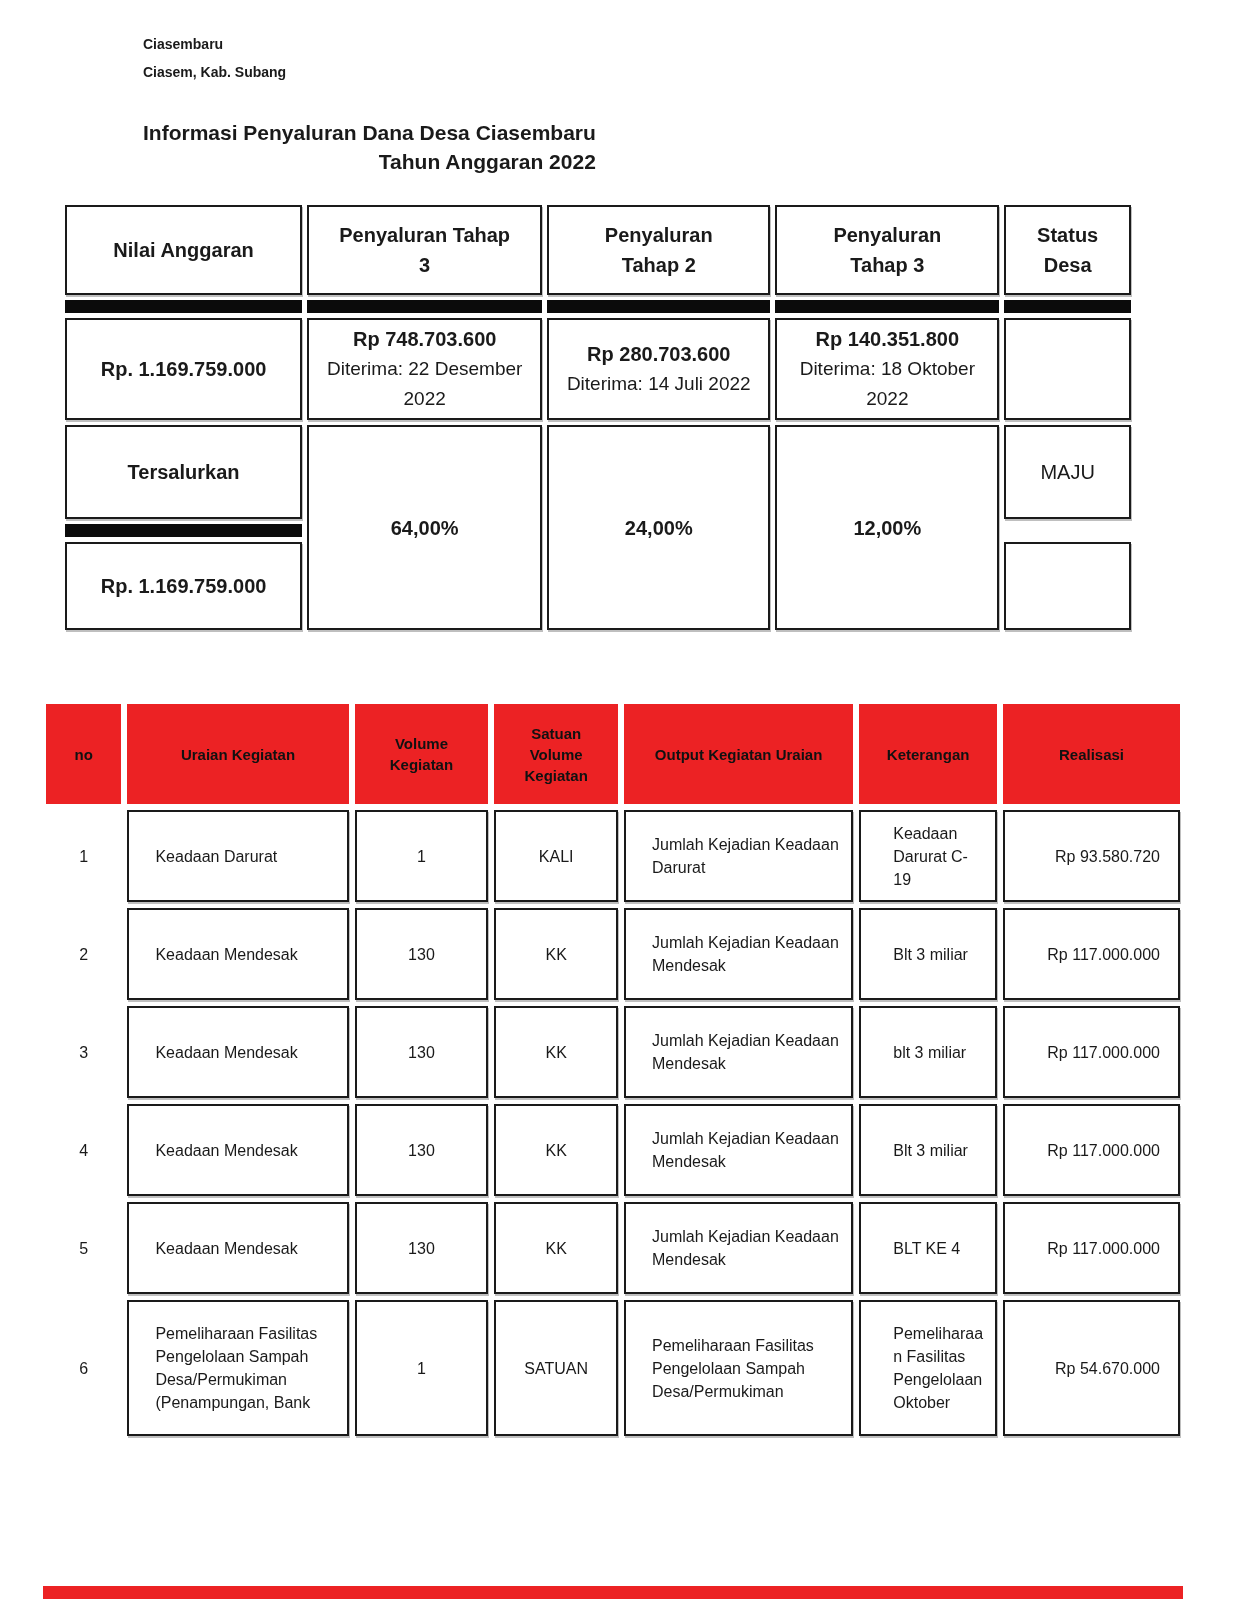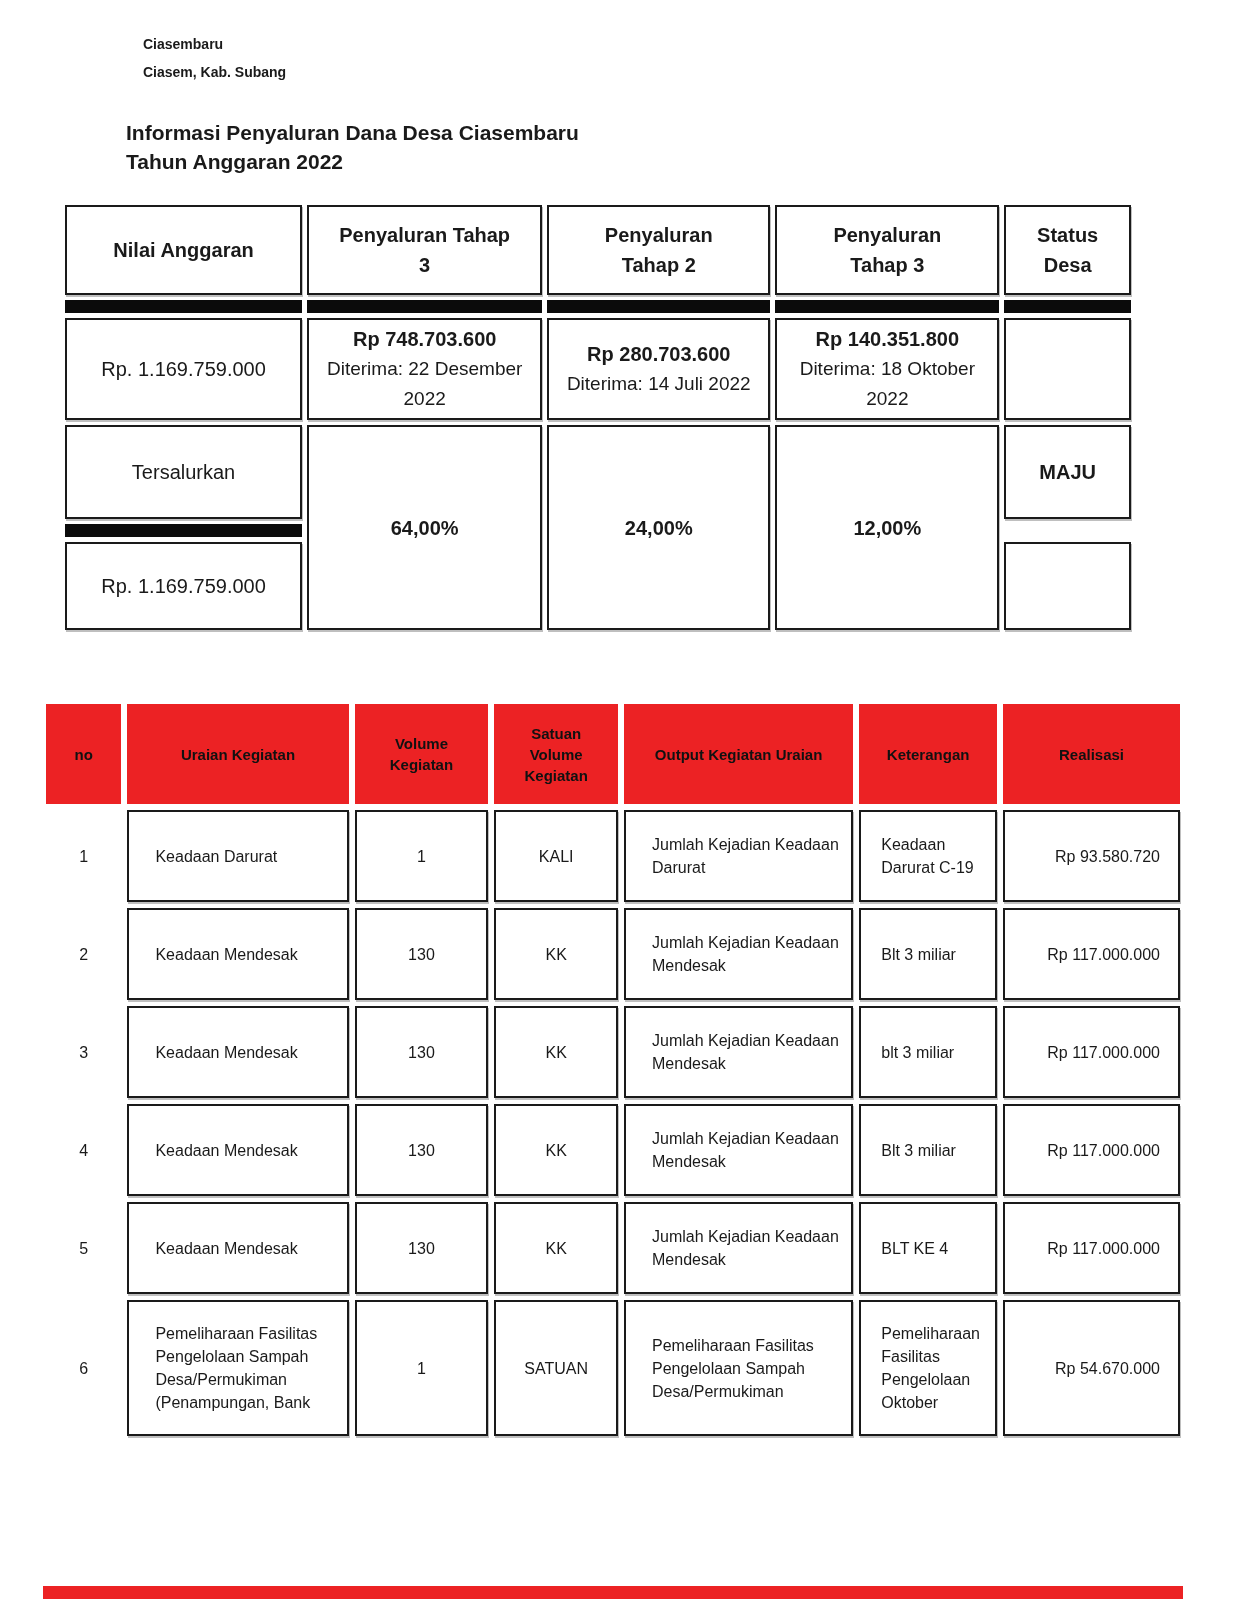--- a/index.html
+++ b/index.html
@@ -6,21 +6,21 @@
   html,body { background:#ffffff; }
   .canvas{
     position:relative; width:1236px; height:1600px;
     background:#ffffff; overflow:hidden;
     font-family:"Liberation Sans", sans-serif;
     color:#1a1a1a;
   }
   
   .doc-header{ position:absolute; left:143px; top:30px; }
   .doc-header .line{ font-size:14px; font-weight:bold; line-height:28px; }
-  .doc-title{ position:absolute; left:126px; top:118px; }
+  .doc-title{ position:absolute; left:143px; top:118px;text-align:right; }
   .doc-title .line{ font-size:21px; font-weight:bold; line-height:29px; }
 
   
   table{ border-collapse:separate; table-layout:fixed; }
   td,th{ vertical-align:middle; }
   .t1{
     position:absolute; left:60px; top:200px;
     border-spacing:5px; width:1076px;
   }
   .t1 td{
@@ -30,46 +30,46 @@
   }
   .t1 .hdr{ font-weight:bold; height:90px; white-space:pre-line; }
   .t1 .bar{
     border:none; background:#0b0b0b; height:13px;
     box-shadow:none; padding:0;
   }
   .t1 .blank{ border:none; background:transparent; box-shadow:none; }
   .t1 .rowA td{ height:102px; }
   .t1 .rowB td{ height:94px; }
   .t1 .rowC td{ height:88px; }
-  .t1 .money{ font-weight:normal; }
+  .t1 .money{ font-weight:bold; }
   .t1 .amount{ font-weight:bold; display:block; }
   .t1 .received{ font-weight:normal; font-size:19px; display:block; }
   .t1 .pct{ font-weight:bold; }
-  .t1 .status{ font-weight:bold; }
+  .t1 .status{ font-weight:normal; }
 
   
   .t2{
     position:absolute; left:40px; top:698px;
     border-spacing:6px; width:1146px;
   }
   .t2 th{
     background:#ec2224; color:#111111; border:none;
     font-size:15px; font-weight:bold; text-align:center;
     line-height:21px; height:100px; white-space:pre-line;
   }
   .t2 td{
     border:2px solid #1a1a1a; background:#ffffff;
     font-size:16px; line-height:23px; text-align:center;
     box-shadow:1px 2px 0 rgba(0,0,0,0.25);
   }
   .t2 tr.r td{ height:92px; }
   .t2 tr.r-tall td{ height:136px; }
   .t2 td.no-cell{ border:none; box-shadow:none; }
   .t2 td.left{ text-align:left; padding-left:26px; padding-right:8px; }
-  .t2 td.ket{ text-align:left; padding-left:20px; padding-right:10px; overflow-wrap:anywhere; }
+  .t2 td.ket{ text-align:left; padding-left:32px; padding-right:10px; overflow-wrap:anywhere; }
   .t2 td.money{ text-align:right; padding-right:18px;margin-left:36px; }
 
   
   .continuation{
     position:absolute; left:43px; top:1586px;
     width:1140px; height:13px; background:#ec2224;
   }
 </style>
 </head>
 <body>

